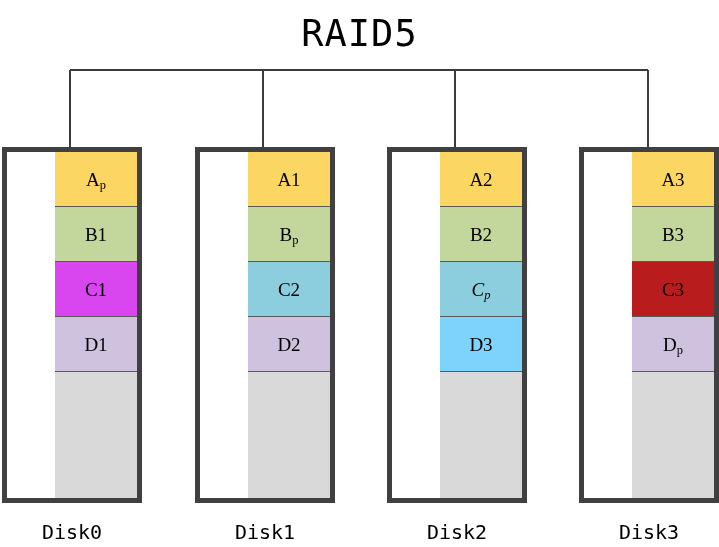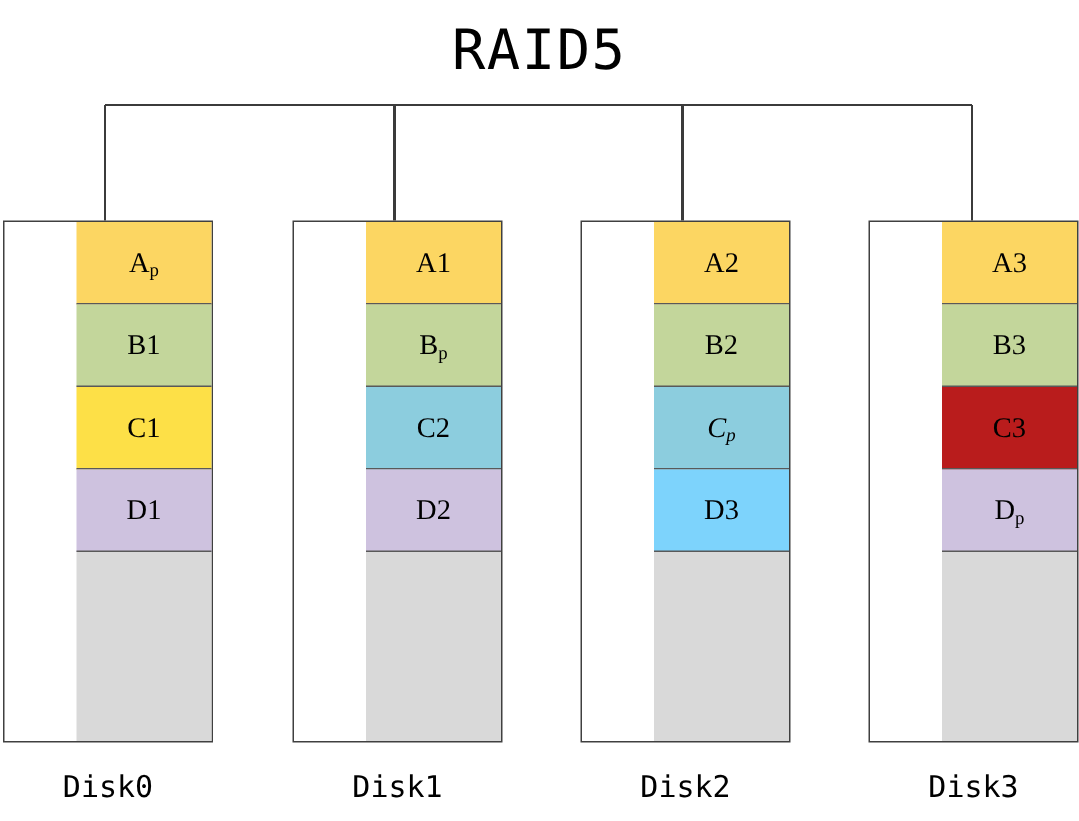--- a/index.html
+++ b/index.html
@@ -49,21 +49,21 @@
   }
 
   
   .disk-column {
     position: absolute;
     top: 147px;
     width: 140px;
     box-sizing: border-box;
   }
   .disk-stack {
-    border: 1px solid #eab308;
+    border: 5px solid #eab308;
     box-sizing: border-box;
     background: #ffffff;
     padding-left: 48px;
   }
   .stripe-cell {
     height: 55px;
     box-sizing: border-box;
     border-bottom: 1px solid #595959;
     display: flex;
     align-items: center;
@@ -116,21 +116,21 @@
 
   <div id="disks-container">
       <div class="disk-column" style="left: 2px;">
         <div class="disk-stack" style="border-color: rgb(64, 64, 64);">
           <div class="stripe-cell" style="background: rgb(252, 214, 98); border-bottom-color: rgb(89, 89, 89);">
             <span class="cell-label">A<sub>p</sub></span>
           </div>
           <div class="stripe-cell" style="background: rgb(195, 214, 155); border-bottom-color: rgb(89, 89, 89);">
             <span class="cell-label">B1</span>
           </div>
-          <div class="stripe-cell" style="background: #fde047; border-bottom-color: rgb(89, 89, 89);">
+          <div class="stripe-cell" style="background: #d946ef; border-bottom-color: rgb(89, 89, 89);">
             <span class="cell-label">C1</span>
           </div>
           <div class="stripe-cell" style="background: rgb(206, 194, 223); border-bottom-color: rgb(89, 89, 89);">
             <span class="cell-label">D1</span>
           </div>
           <div class="stripe-cell free-space" style="background: rgb(217, 217, 217); border-bottom-color: rgb(89, 89, 89);"></div>
         </div>
         <div class="disk-caption">Disk0</div>
       </div>
       <div class="disk-column" style="left: 195px;">

